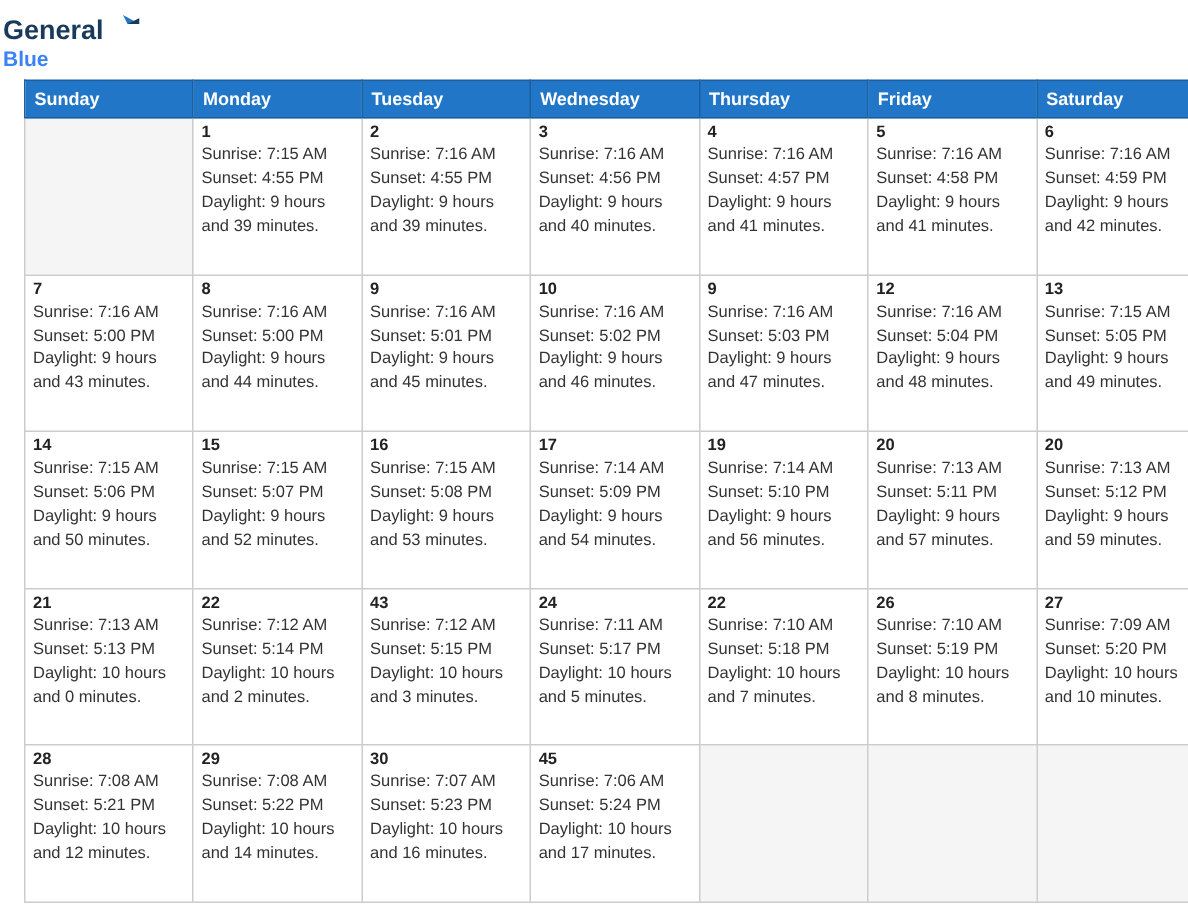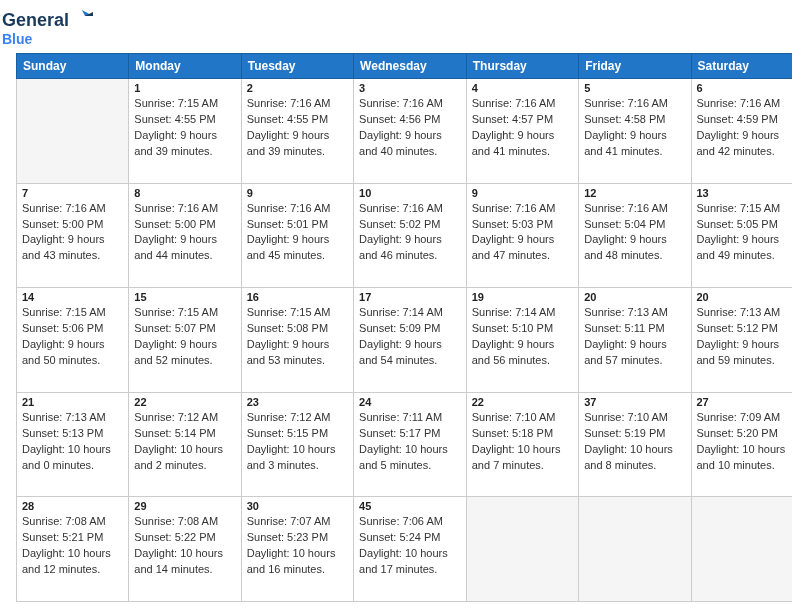--- a/index.html
+++ b/index.html
@@ -206,33 +206,33 @@
         <tr>
           <td>
             <span class="day-num">21</span>
             <div class="day-info">Sunrise: 7:13 AM<br>Sunset: 5:13 PM<br>Daylight: 10 hours<br>and 0 minutes.</div>
           </td>
           <td>
             <span class="day-num">22</span>
             <div class="day-info">Sunrise: 7:12 AM<br>Sunset: 5:14 PM<br>Daylight: 10 hours<br>and 2 minutes.</div>
           </td>
           <td>
-            <span class="day-num">23</span>
+            <span class="day-num">43</span>
             <div class="day-info">Sunrise: 7:12 AM<br>Sunset: 5:15 PM<br>Daylight: 10 hours<br>and 3 minutes.</div>
           </td>
           <td>
             <span class="day-num">24</span>
             <div class="day-info">Sunrise: 7:11 AM<br>Sunset: 5:17 PM<br>Daylight: 10 hours<br>and 5 minutes.</div>
           </td>
           <td>
             <span class="day-num">22</span>
             <div class="day-info">Sunrise: 7:10 AM<br>Sunset: 5:18 PM<br>Daylight: 10 hours<br>and 7 minutes.</div>
           </td>
           <td>
-            <span class="day-num">37</span>
+            <span class="day-num">26</span>
             <div class="day-info">Sunrise: 7:10 AM<br>Sunset: 5:19 PM<br>Daylight: 10 hours<br>and 8 minutes.</div>
           </td>
           <td>
             <span class="day-num">27</span>
             <div class="day-info">Sunrise: 7:09 AM<br>Sunset: 5:20 PM<br>Daylight: 10 hours<br>and 10 minutes.</div>
           </td>
         </tr>
         <tr>
           <td>
             <span class="day-num">28</span>

